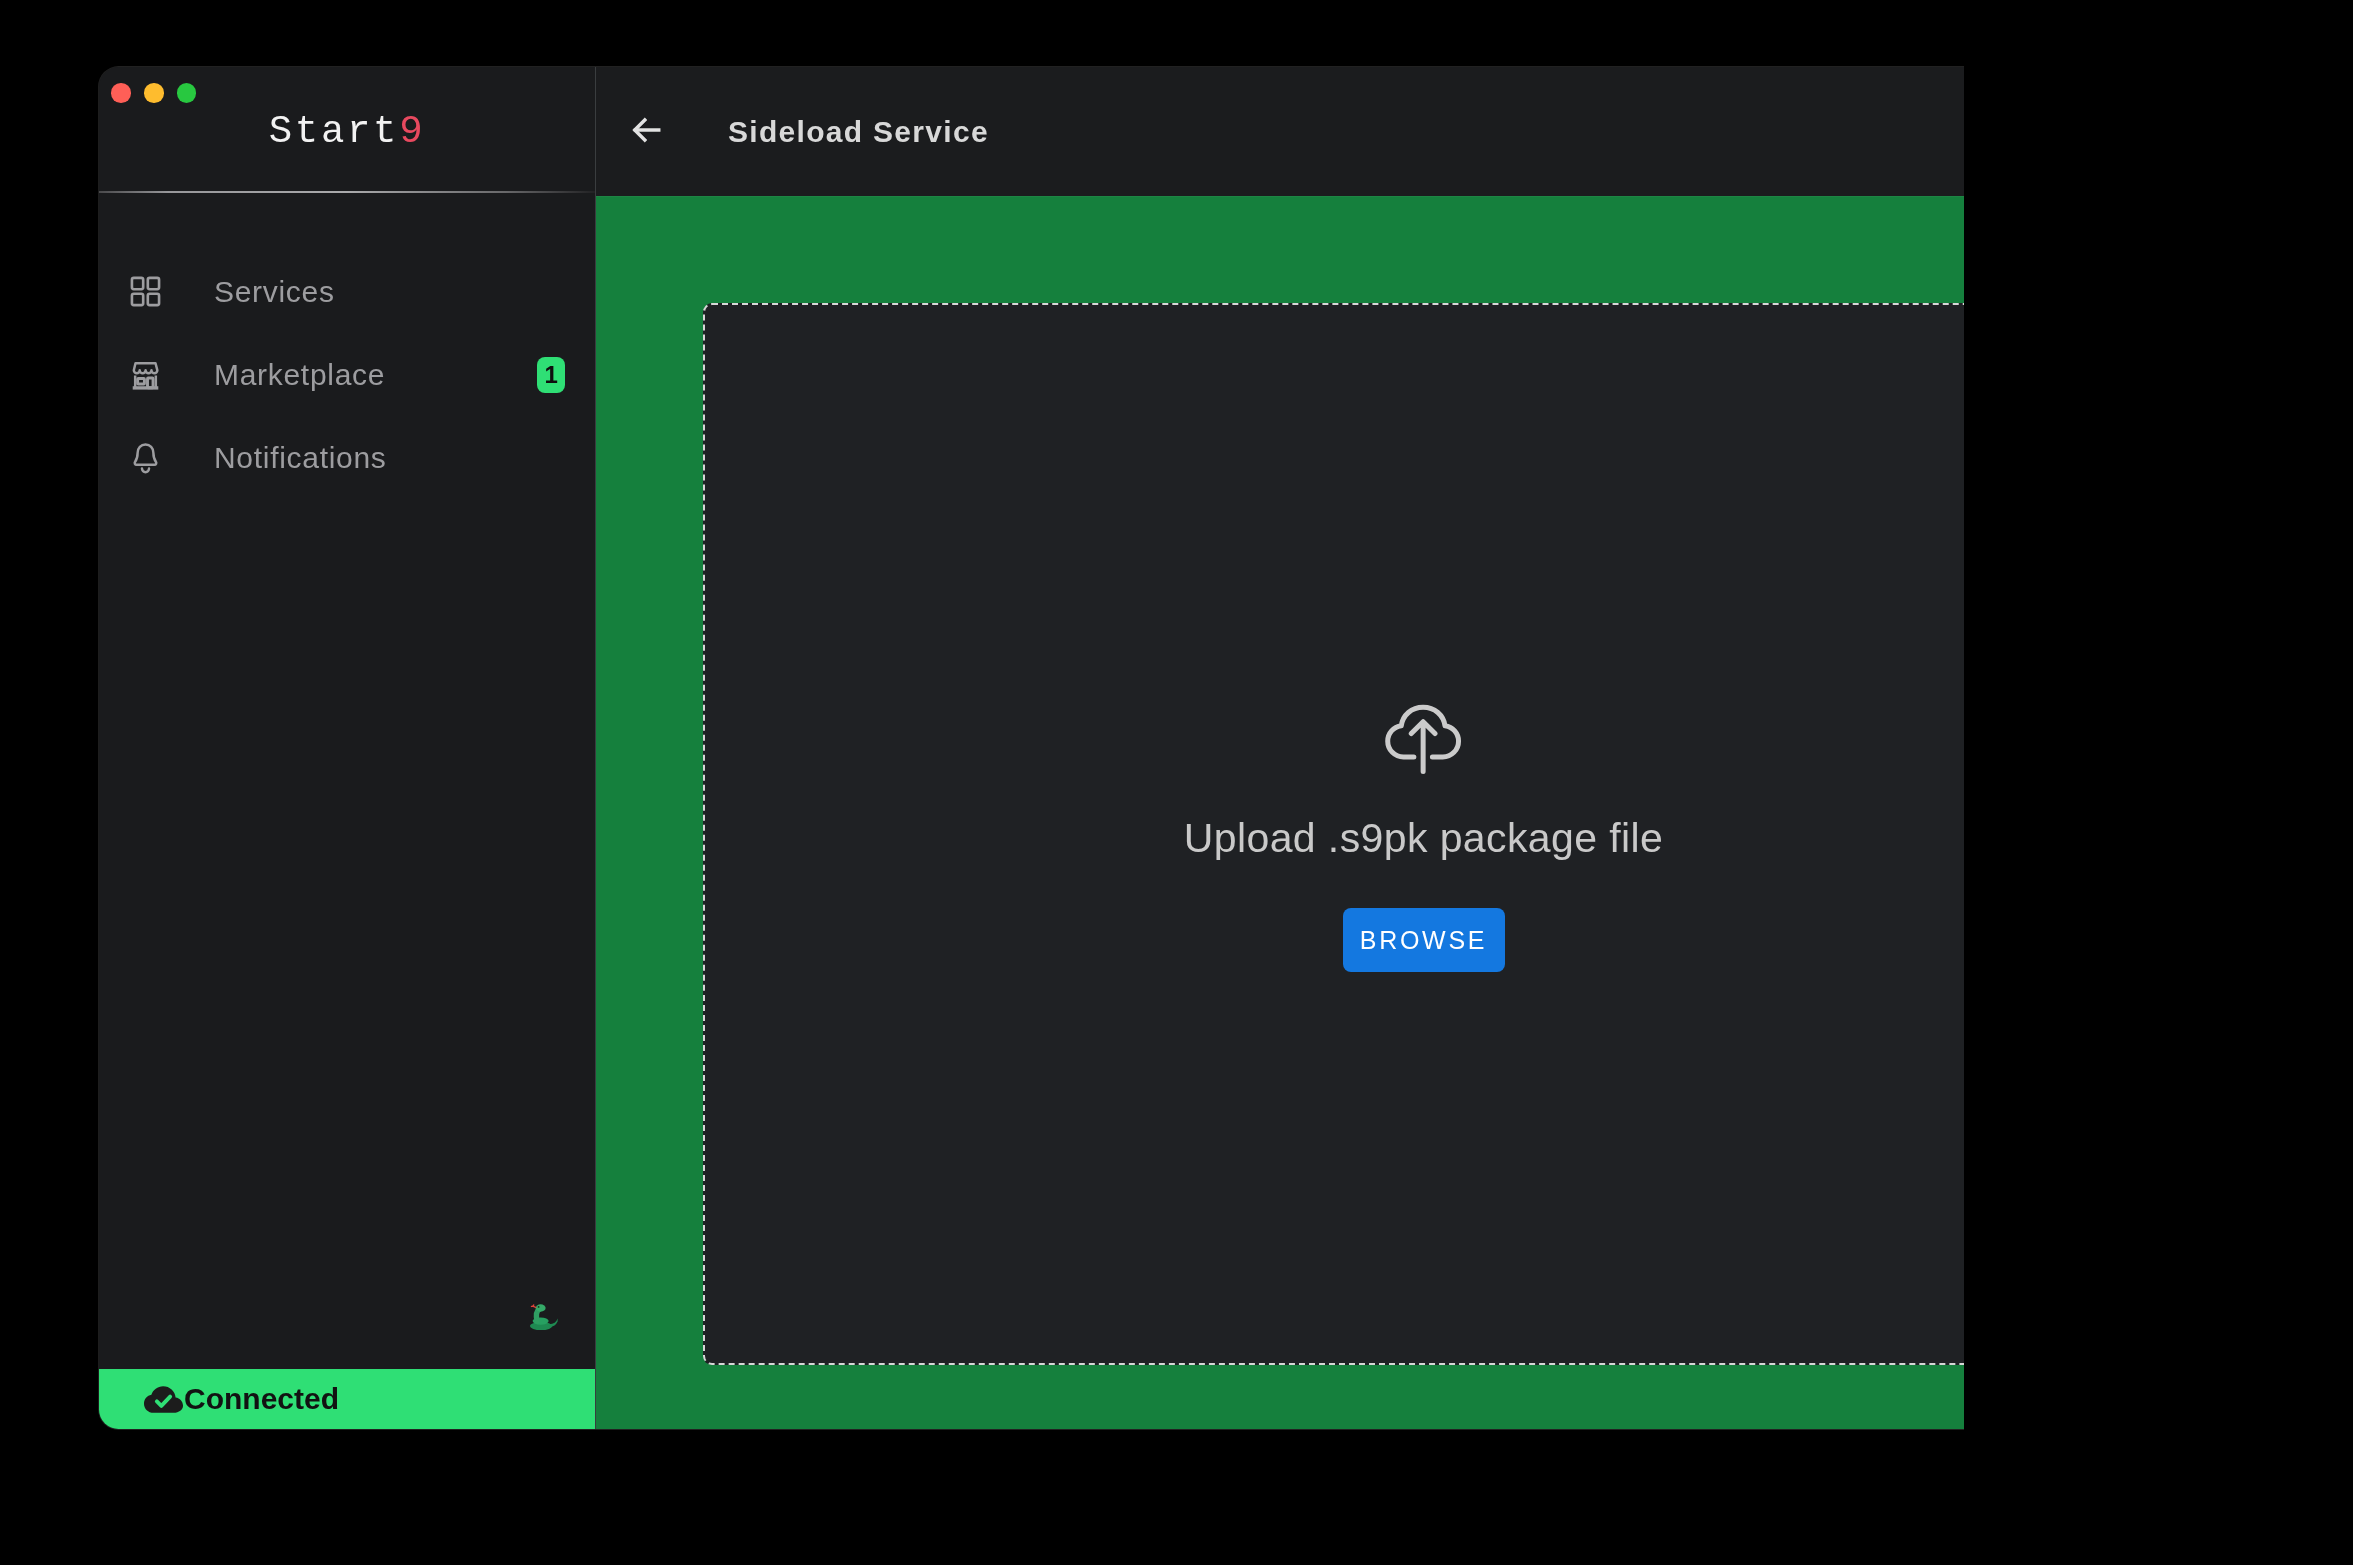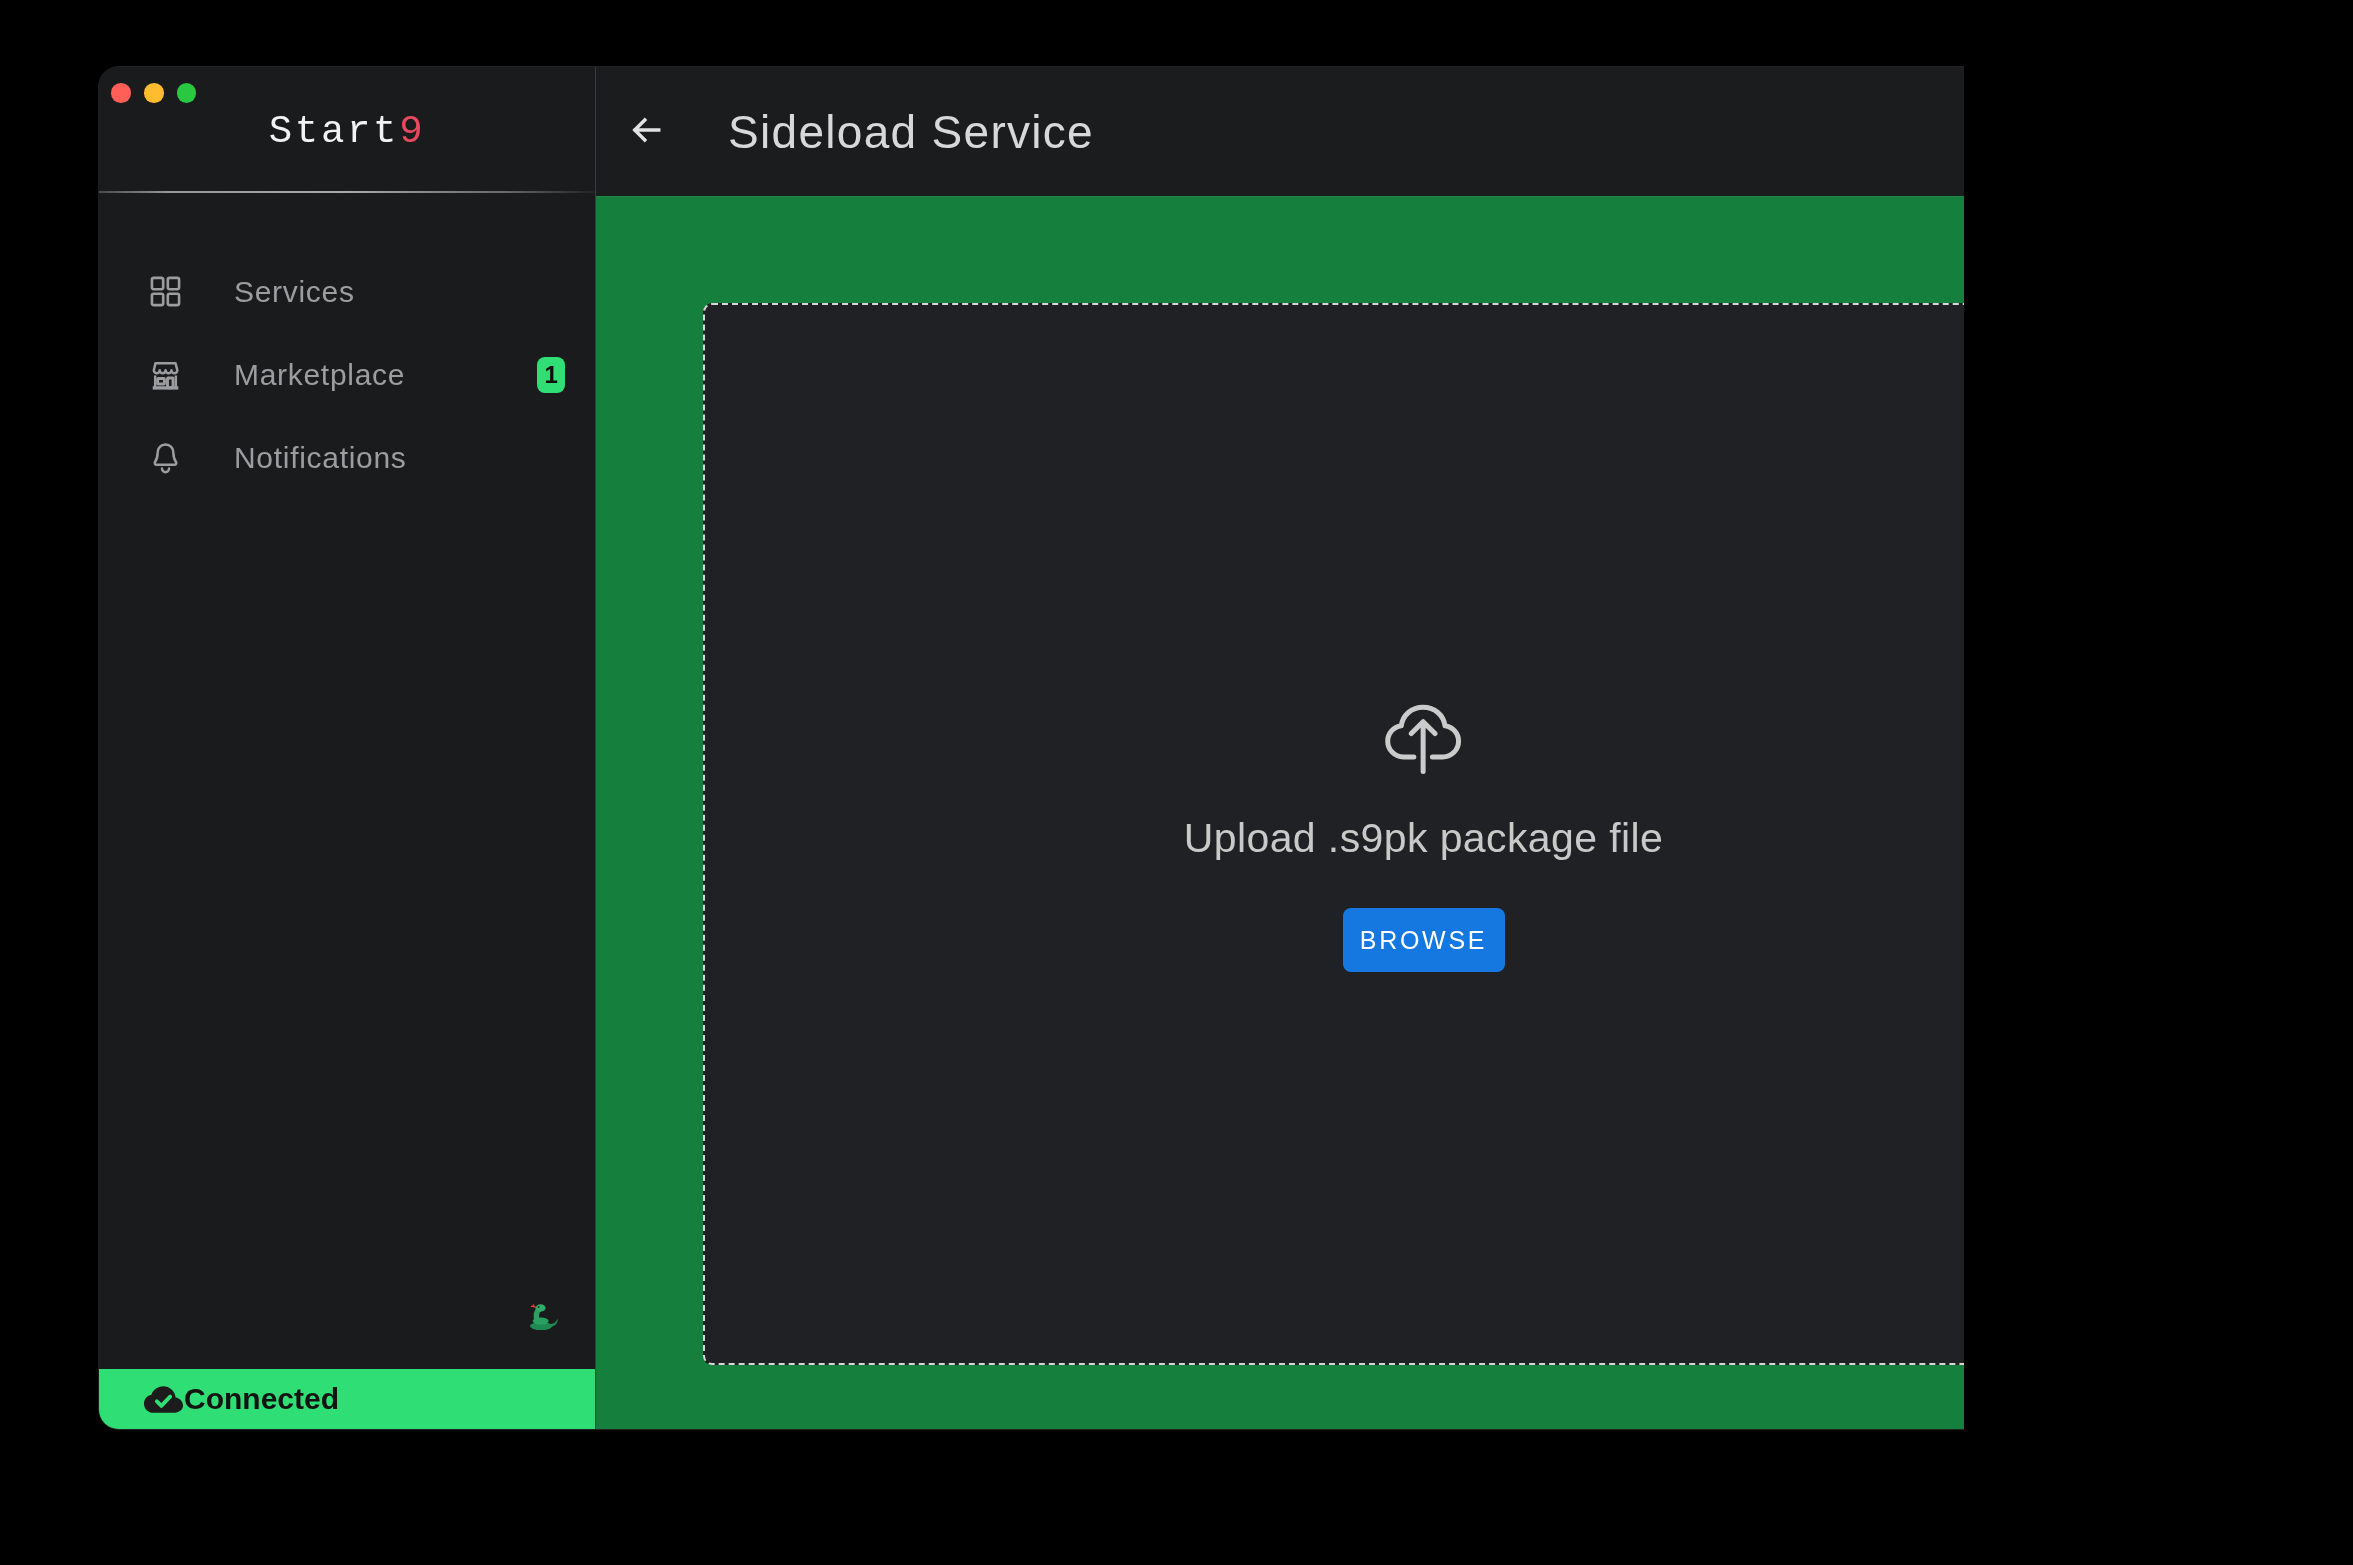--- a/index.html
+++ b/index.html
@@ -70,21 +70,21 @@
     height: 1.8px;
     background: linear-gradient(90deg, #4a4a4c 0%, #97979a 14%, #aaaaac 50%, #68686a 82%, #222224 100%);
   }
 
   .menu { position: absolute; top: 183px; left: 0; right: 0; }
   .menu-item {
     position: relative;
     height: 83px;
     display: flex;
     align-items: center;
-    padding-left: 48px;
+    padding-left: 28px;
     color: #9d9da0;
     font-size: 30px;
     letter-spacing: 0.7px;
     cursor: pointer;
   }
   .menu-item .mi-icon { width: 37px; height: 37px; flex: none; display: flex; }
   .menu-item .mi-icon svg { width: 100%; height: 100%; }
   .menu-item .mi-label { margin-left: 50px; }
   .menu-item.active { color: #ffffff; font-weight: 700; }
 
@@ -147,22 +147,22 @@
     background: none;
     border: none;
     padding: 0;
     display: flex;
     align-items: center;
     cursor: pointer;
   }
   .back-btn svg { width: 36px; height: 36px; }
   .page-title {
     margin: 0 0 0 64px;
-    font-size: 46px;
-    font-weight: 400;
+    font-size: 30px;
+    font-weight: 700;
     color: #d8d8d8;
     letter-spacing: 1.3px;
   }
 
   .content {
     position: absolute;
     top: 129px;
     left: 0; right: 0; bottom: 0;
     background: #15803d;
     border-top: 0.9px solid rgba(255,255,255,0.04);

